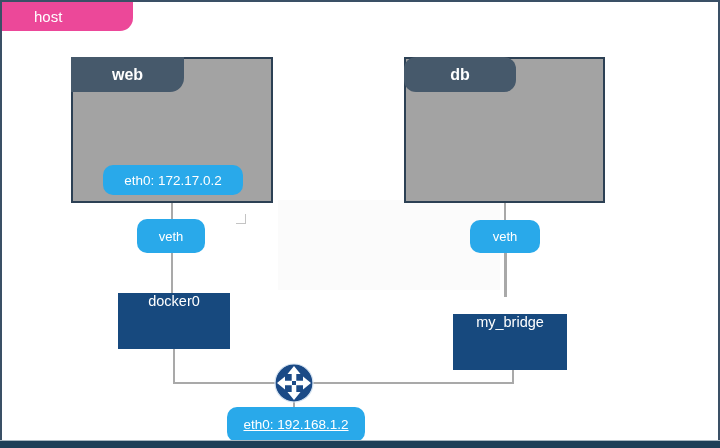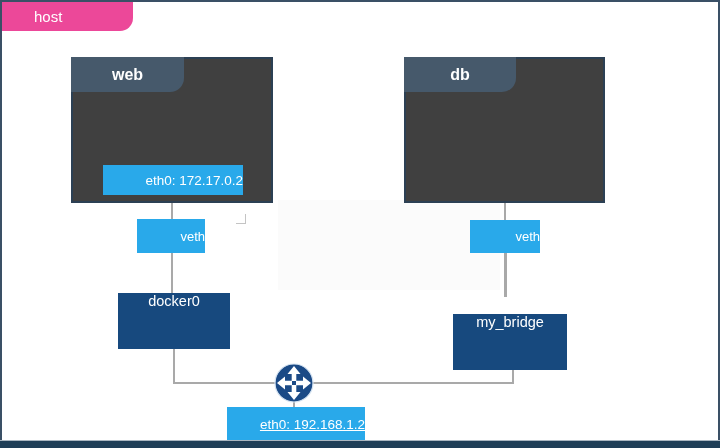--- a/index.html
+++ b/index.html
@@ -14,32 +14,32 @@
     background:#1F3E57;border-top:1px solid #AAB6C0;z-index:6;}
   .tab-host{position:absolute;left:2px;top:2px;width:131px;height:29px;
     background:#ec4899;border-bottom-right-radius:13px;color:#fff;font-size:15px;
     display:flex;align-items:center;padding-left:32px;box-sizing:border-box;z-index:5;}
   
   .faint-rect{position:absolute;left:278px;top:200px;width:222px;height:90px;
     background:#FBFBFB;z-index:0;}
   .corner-artifact{position:absolute;left:236px;top:214px;width:9px;height:9px;
     border-right:1px solid #C4C4C4;border-bottom:1px solid #C4C4C4;z-index:2;}
   
-  .container-box{position:absolute;background:#404040;border:2px solid #2C4054;
+  .container-box{position:absolute;background:#a3a3a3;border:2px solid #2C4054;
     box-sizing:border-box;z-index:4;padding-left:44px;}
   .box-web{left:71px;top:57px;width:202px;height:146px;}
   .box-db{left:404px;top:57px;width:201px;height:146px;}
   .container-tab{position:absolute;left:-2px;top:-2px;height:35px;background:#46596B;
     border-bottom-right-radius:14px;color:#fff;font-weight:bold;font-size:16px;
     display:flex;align-items:center;justify-content:center;}
   .tab-web{width:113px;}
-  .tab-db{width:112px;}
+  .tab-db{width:112px;border-radius:12px;}
   
   .blue-label{position:absolute;background:#29A9EA;color:#fff;
-    display:flex;align-items:center;justify-content:flex-end;z-index:5;}
+    display:flex;align-items:center;justify-content:center;z-index:5;border-radius:10px;}
   .iface-web{left:30px;top:106px;width:140px;height:30px;font-size:13.5px;}
   .iface-db{left:31px;top:108px;width:139px;height:33px;font-size:13.5px;}
   .veth-left{left:137px;top:219px;width:68px;height:34px;font-size:13px;}
   .veth-right{left:470px;top:220px;width:70px;height:33px;font-size:13px;}
   .iface-host{left:227px;top:407px;width:138px;height:35px;font-size:13.5px;text-decoration:underline;}
   
   .bridge-box{position:absolute;background:#17497E;color:#fff;font-size:14.5px;
     display:flex;justify-content:center;z-index:5;}
   .bridge-docker0{left:118px;top:293px;width:112px;height:56px;}
   .bridge-my{left:453px;top:314px;width:114px;height:56px;}

